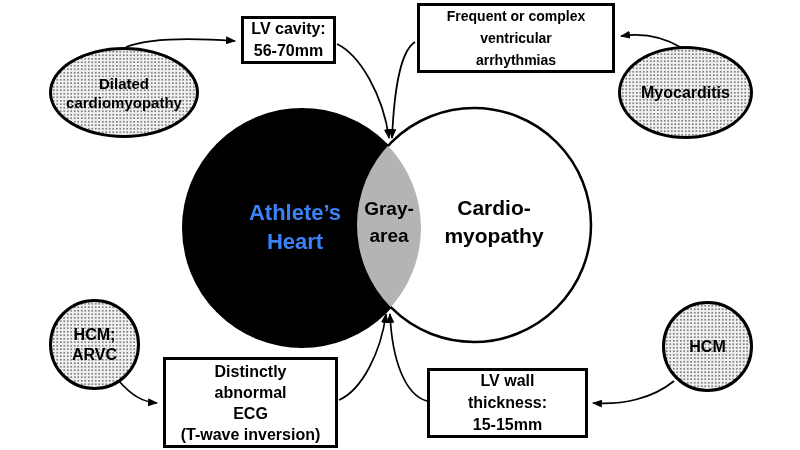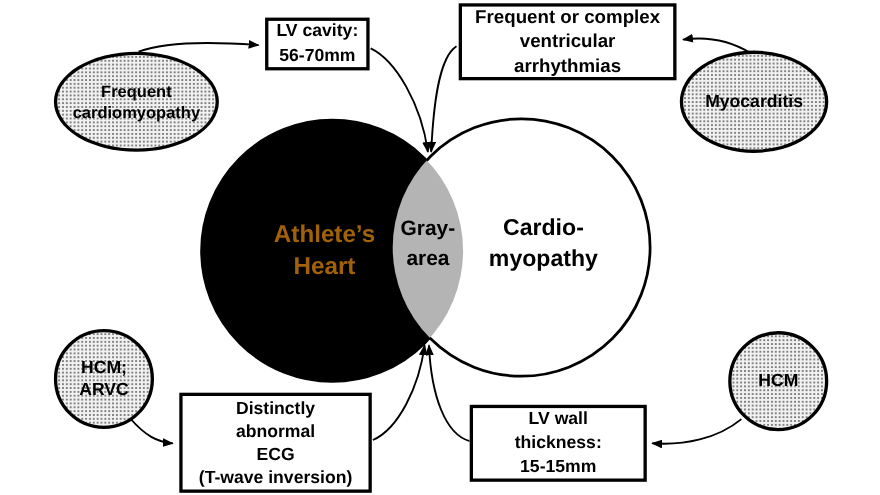--- a/index.html
+++ b/index.html
@@ -41,21 +41,21 @@
     background-image: radial-gradient(#818181 0.7px, rgba(0,0,0,0) 0.9px);
     background-size: 3.5px 3.5px;
   }
   .vlabel {
     position: absolute;
     transform: translate(-50%, -50%);
     text-align: center;
     font-weight: bold;
     white-space: pre-line;
   }
-  .vlabel.light { color: #a16207; }
+  .vlabel.light { color: #3b82f6; }
   .vlabel.dark  { color: #000000; }
   .arrow { fill: none; stroke: #000; stroke-width: 1.7px; }
 </style>
 </head>
 <body>
 
 <div class="stage">
 
   <svg class="scene" width="800" height="450" viewBox="0 0 800 450">
     <defs>
@@ -82,41 +82,41 @@
     <path class="arrow" d="M 415 42 C 399 52, 394 95, 392 138" marker-end="url(#arw)"></path>
     <path class="arrow" d="M 339 400 C 362 390, 381 352, 386 314" marker-end="url(#arw)"></path>
     <path class="arrow" d="M 427 401 C 405 395, 392 360, 390 314" marker-end="url(#arw)"></path>
   </svg>
 
   <div class="box" style="left:241px; top:16px; width:95px; height:48px; font-size:16px; line-height:22px;">
     <span>LV cavity:
 56-70mm</span>
   </div>
 
-  <div class="box" style="left:417px; top:3px; width:198px; height:70px; font-size:17px; line-height:22px;">
+  <div class="box" style="left:417px; top:3px; width:198px; height:70px; font-size:14px; line-height:22px;">
     <span>Frequent or complex
 ventricular
 arrhythmias</span>
   </div>
 
   <div class="box" style="left:163px; top:357px; width:175px; height:91px; font-size:16px; line-height:21px;align-items:center;">
     <span>Distinctly
 abnormal
 ECG
 (T-wave inversion)</span>
   </div>
 
   <div class="box" style="left:427px; top:368px; width:161px; height:70px; font-size:16px; line-height:22px;">
     <span>LV wall
 thickness:
 15-15mm</span>
   </div>
 
   <div class="blob" style="left:49px; top:47px; width:150px; height:91px; font-size:15px; line-height:19px;">
-    <span>Frequent
+    <span>Dilated
 cardiomyopathy</span>
   </div>
 
   <div class="blob" style="left:618px; top:46px; width:135px; height:93px; font-size:16px; line-height:19px;">
     <span>Myocarditis</span>
   </div>
 
   <div class="blob" style="left:49px; top:299px; width:91px; height:91px; font-size:16px; line-height:20px;">
     <span>HCM;
 ARVC</span>

